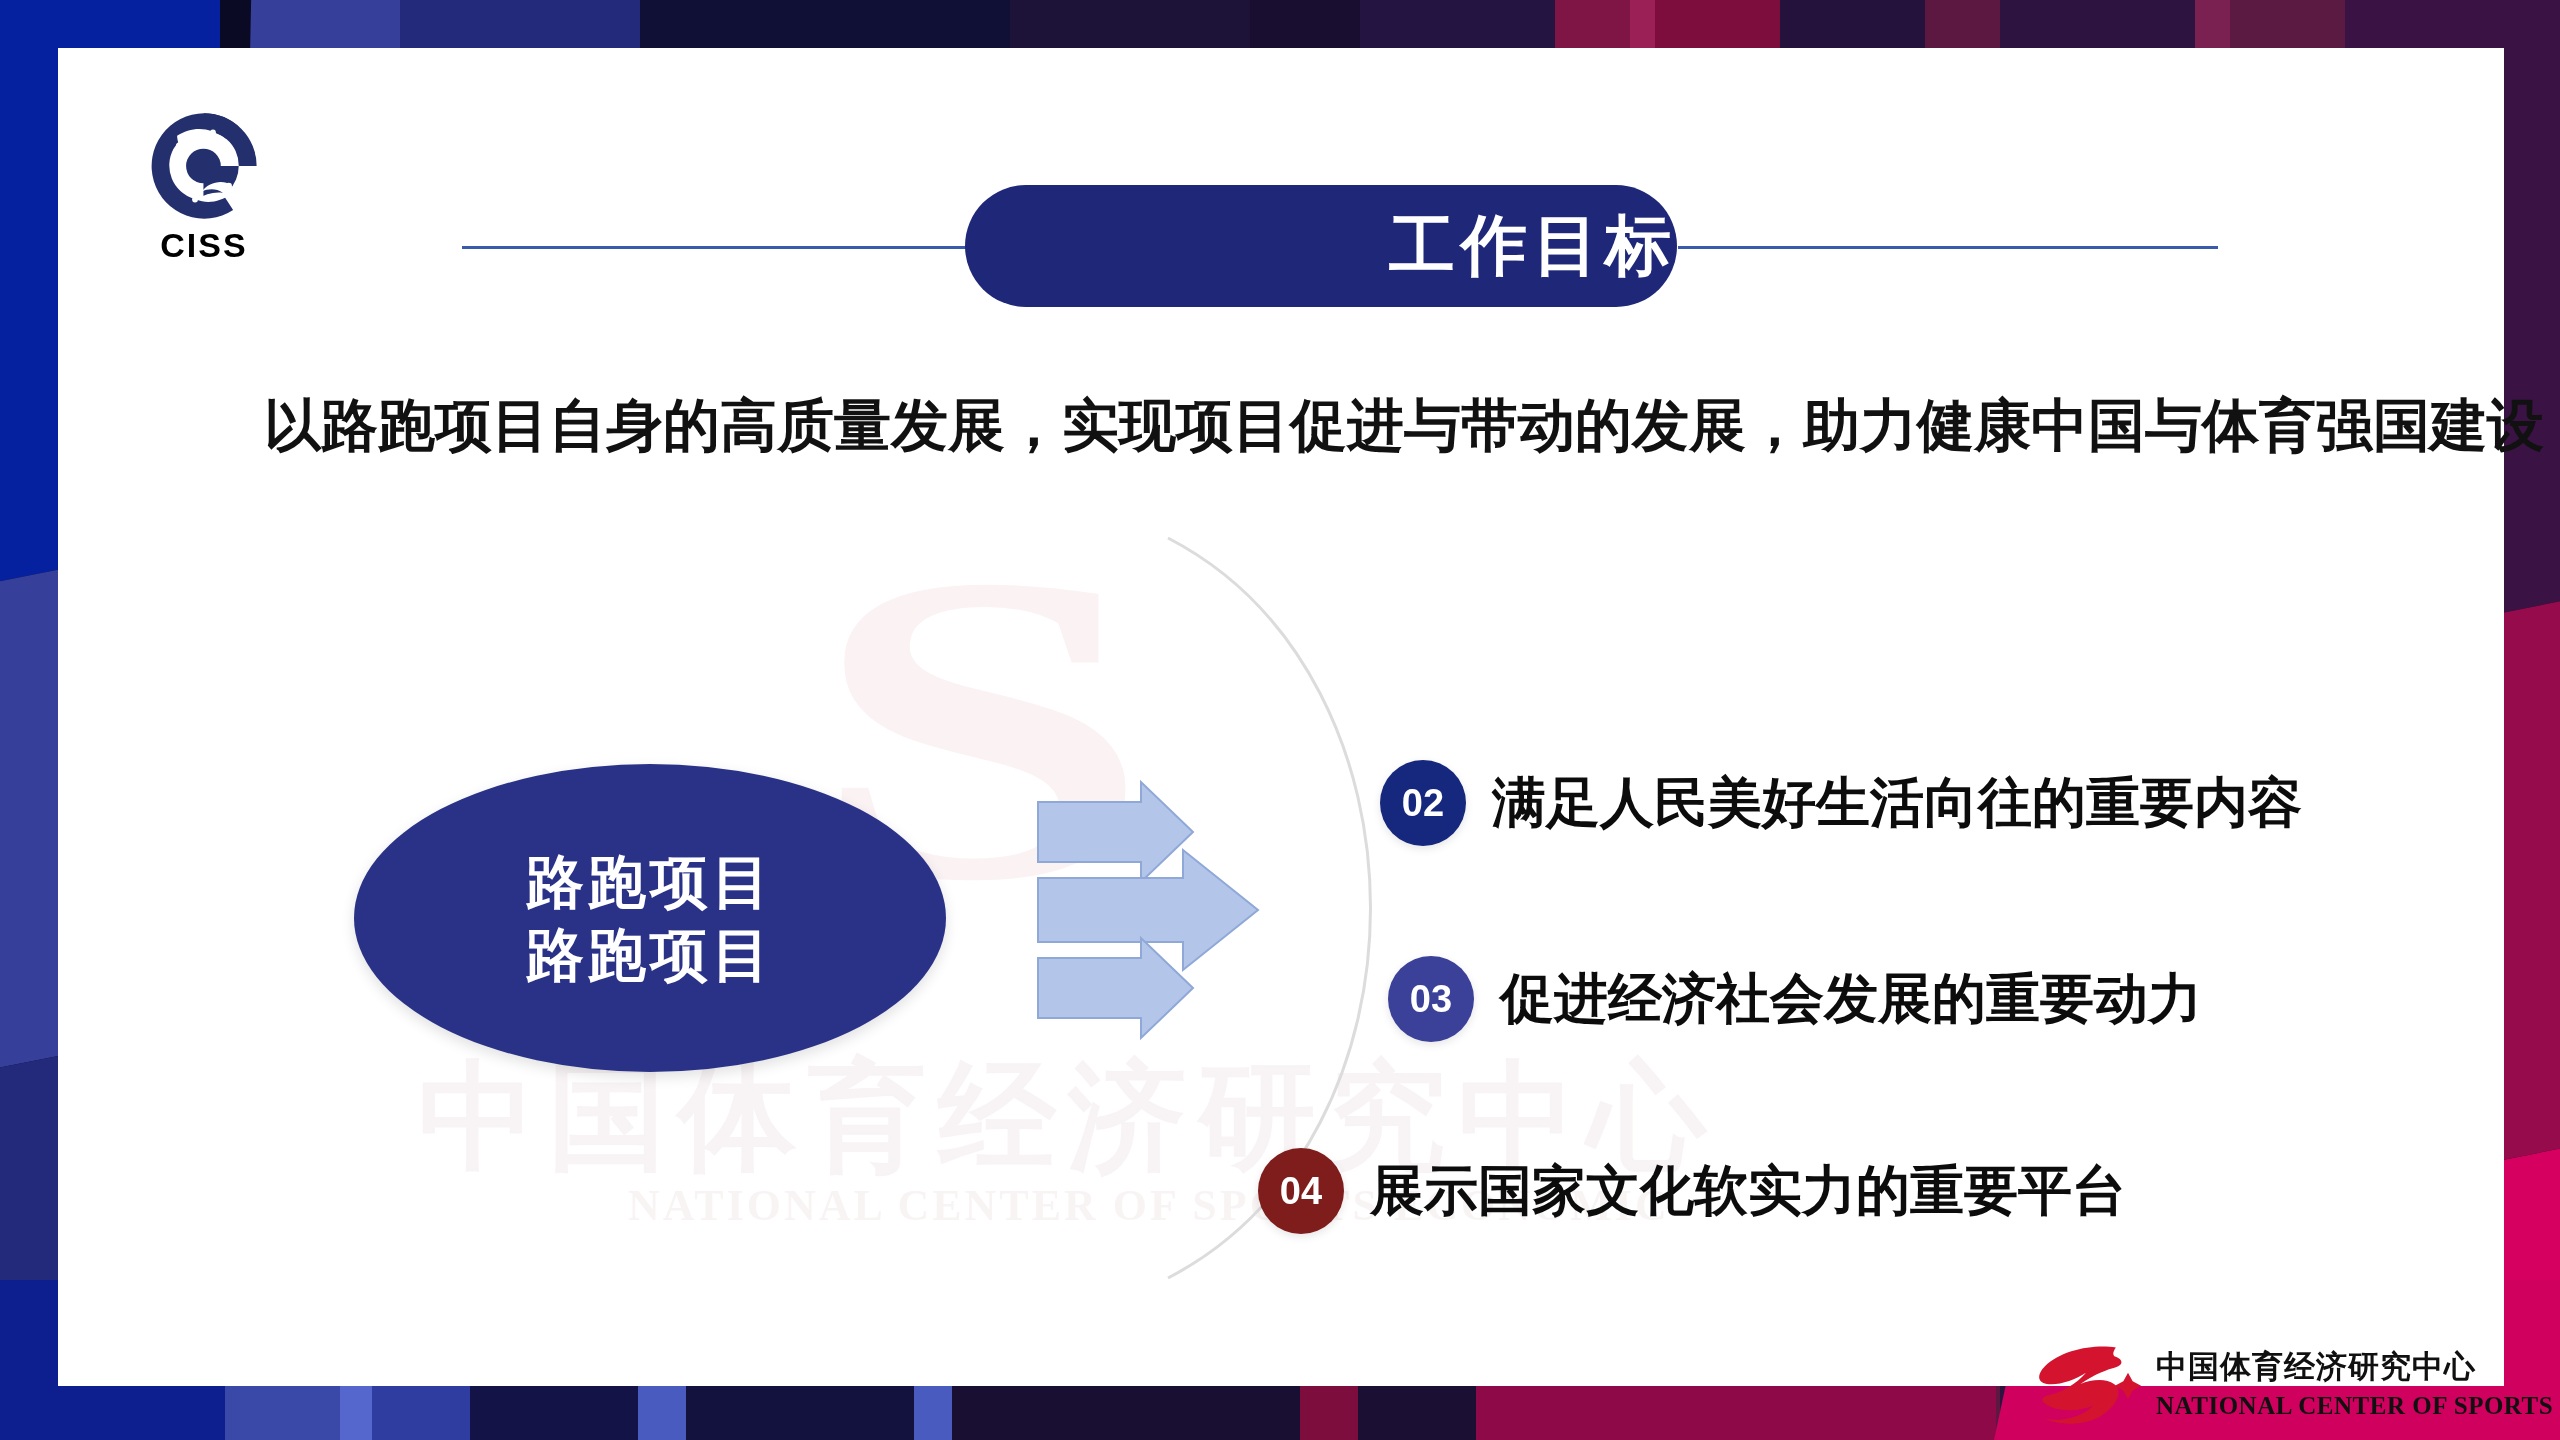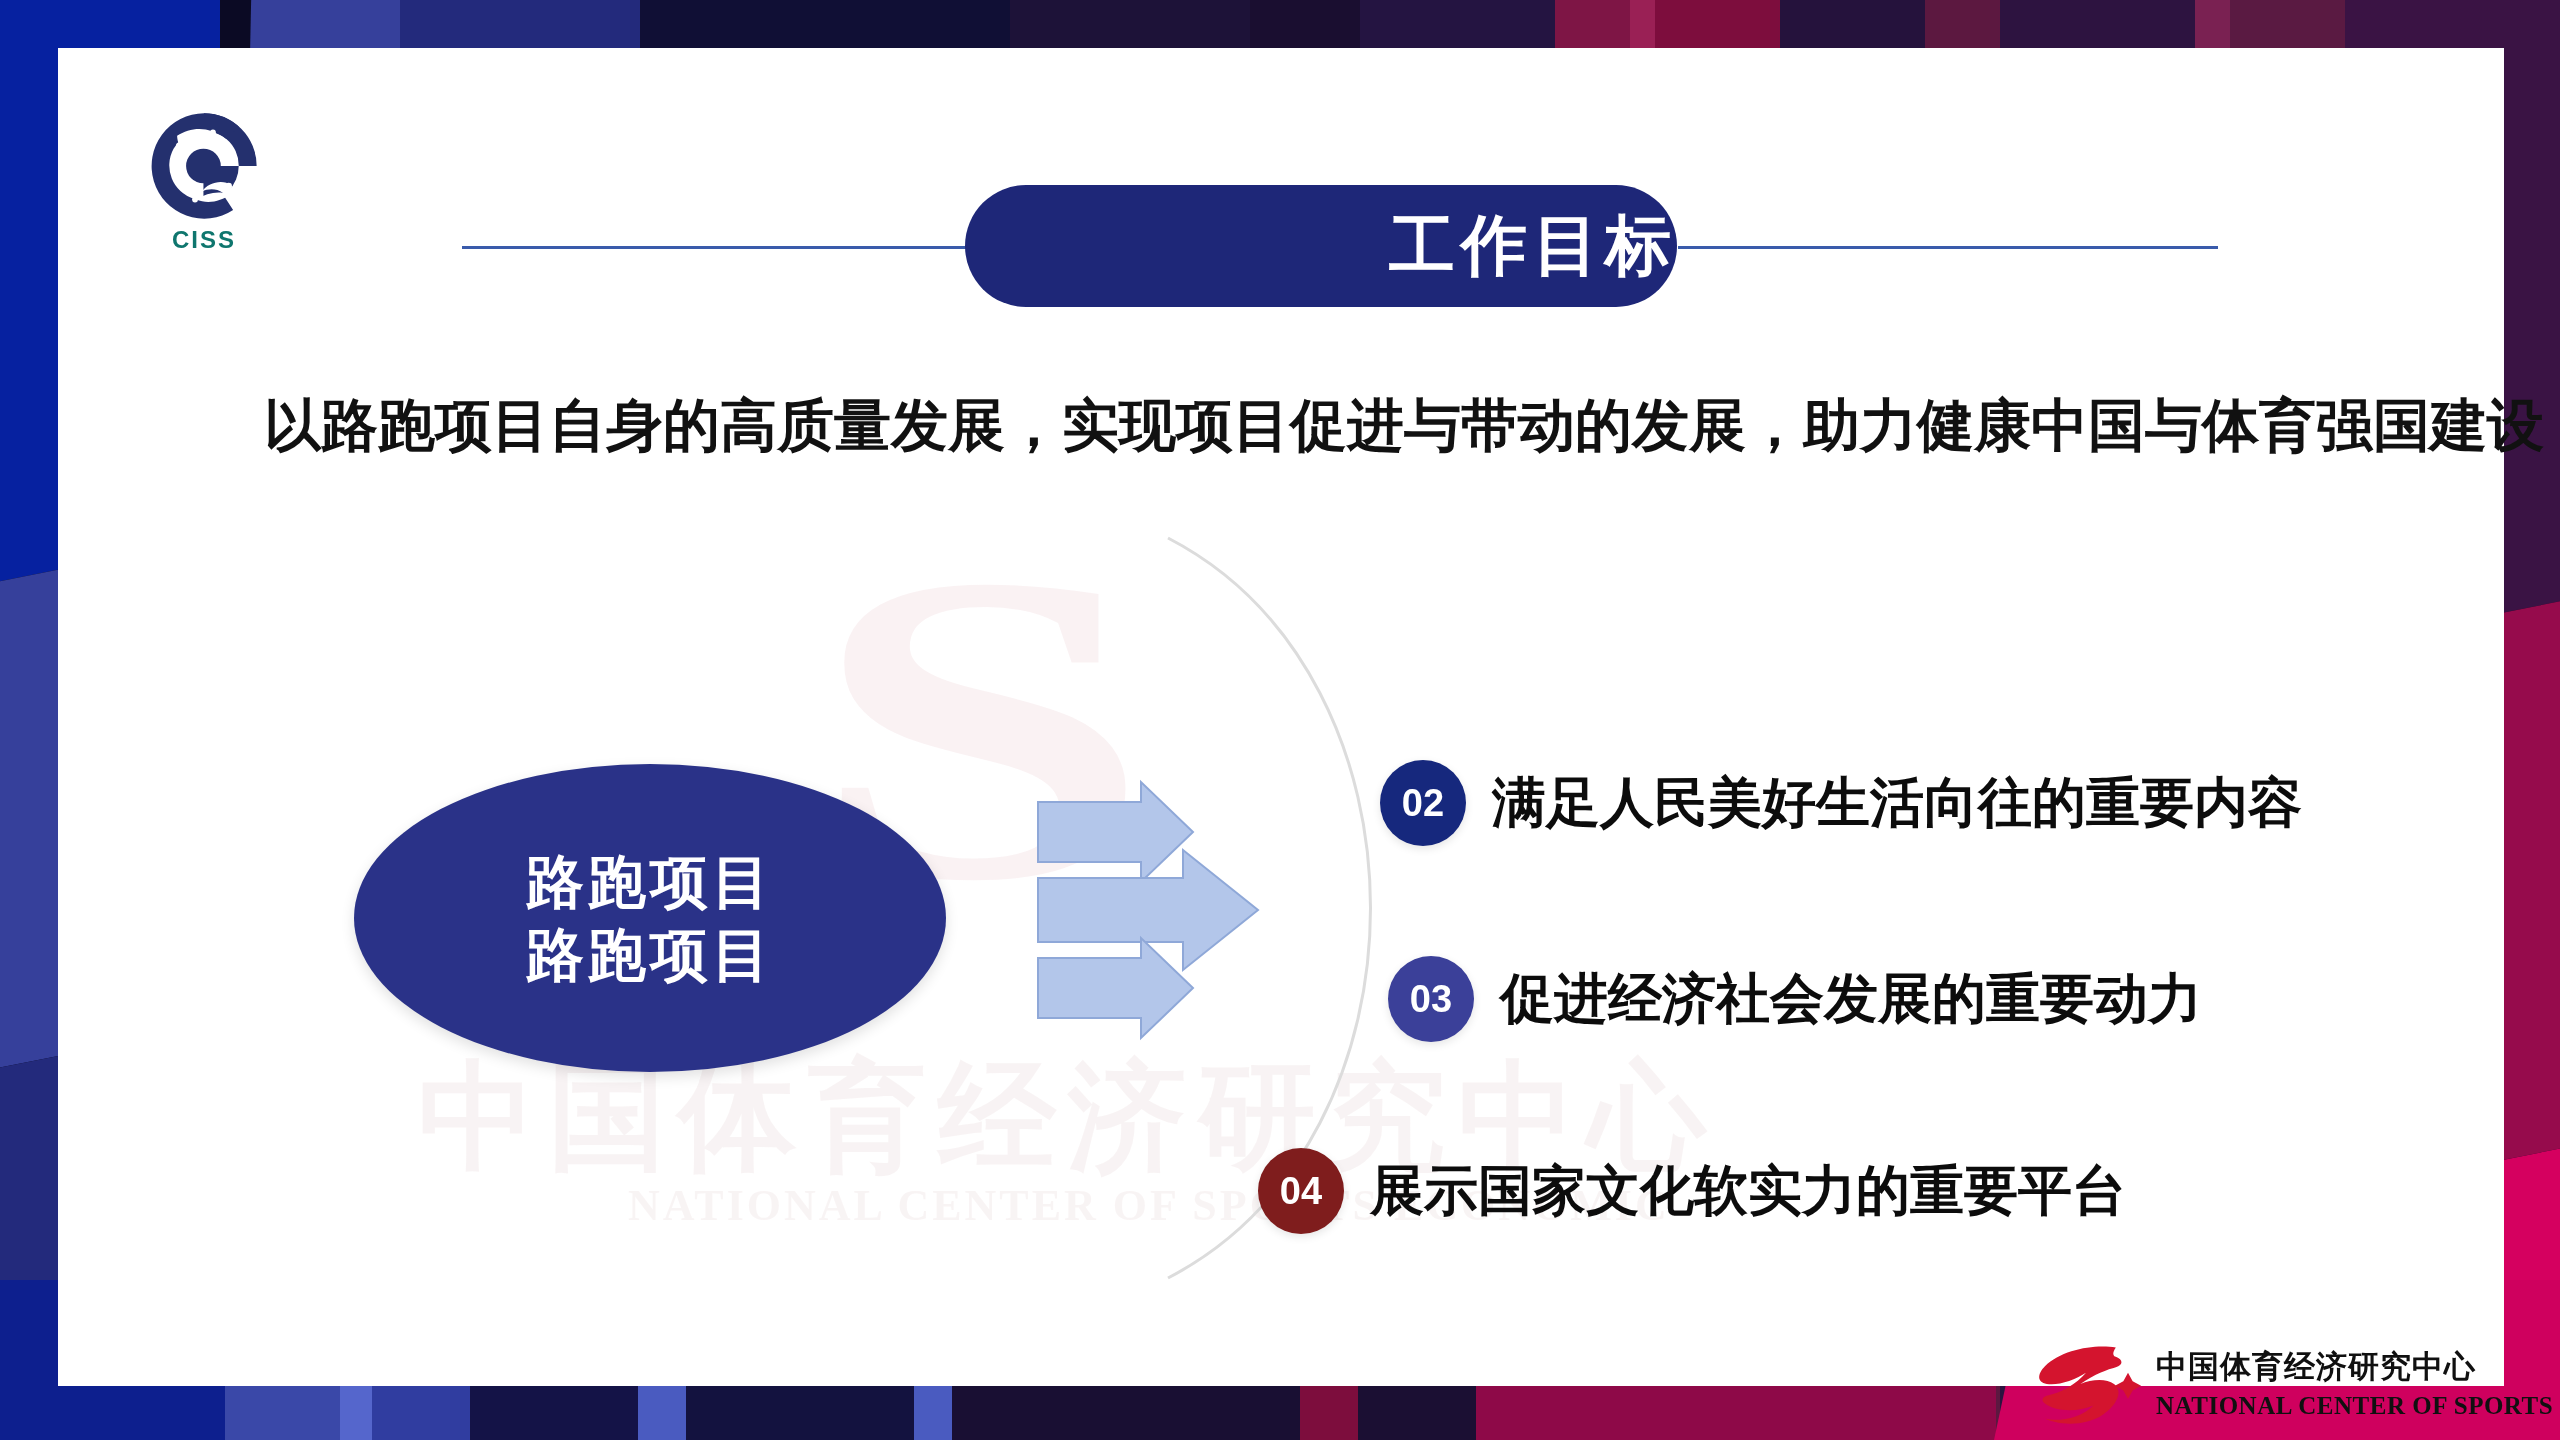--- a/index.html
+++ b/index.html
@@ -83,21 +83,21 @@
     position: absolute; left: 230px; top: 672px;
     font-size: 44px; letter-spacing: 3px; color: #f0e4e5;
     font-weight: bold; white-space: nowrap;
     font-family: "Liberation Serif", serif;
   }
 
   
   .ciss-logo { position: absolute; left: 76px; top: 62px; width: 140px; }
   .ciss-mark { width: 112px; height: 112px; display: block; margin: 0 auto; }
   .ciss-text {
-    text-align: center; color: #0f766e; font-size: 24px;
+    text-align: center; color: #000000; font-size: 34px;
     font-weight: bold; letter-spacing: 2px; margin-top: 4px;
   }
 
   
   .rule {
     position: absolute; top: 198px; height: 3px; background: #3a5bab;
   }
   .rule-left  { left: 404px;  width: 520px; }
   .rule-right { left: 1620px; width: 540px; }
 

